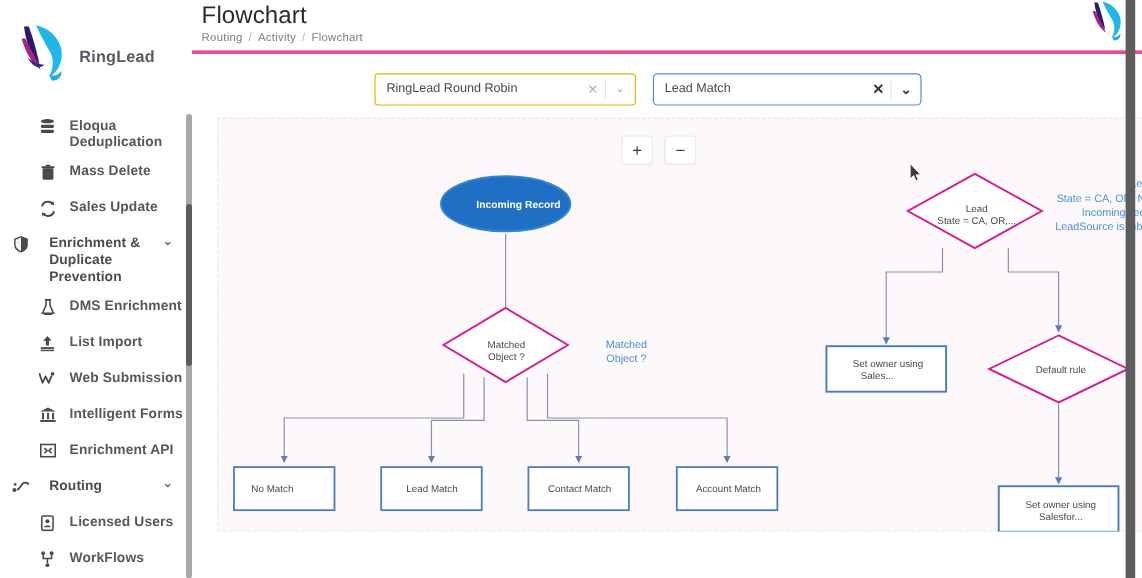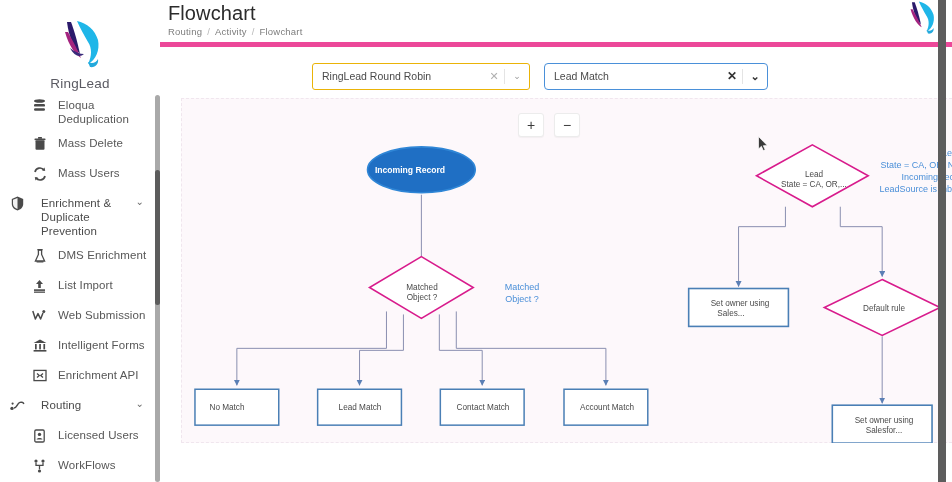--- a/index.html
+++ b/index.html
@@ -26,24 +26,25 @@
     width: 160px;
     height: 482px;
     background: #ffffff;
     position: relative;
     flex: 0 0 160px;
     overflow: hidden;
   }
   .brand {
     height: 88px;
     display: flex;
-    flex-direction: column;
+    flex-direction: row;
     align-items: center;
     justify-content: flex-start;
-    padding-top: 18px;
+    padding-top: 5px;
+    font-weight: bold;
   }
   .brand-mark { width: 66px; height: 62px; display: block; }
   .brand-name {
     font-size: 13.5px;
     color: #5a5a62;
     letter-spacing: .2px;
     margin-top: -4px;
   }
 
   .nav {
@@ -51,20 +52,21 @@
     top: 92px; left: 0; right: 0; bottom: 0;
     padding-left: 8px;
   }
   .nav-item {
     display: flex;
     align-items: flex-start;
     gap: 9px;
     padding: 4px 6px 4px 0;
     cursor: pointer;
     min-height: 22px;
+    font-weight: bold;
   }
   .nav-item .ico {
     flex: 0 0 19px;
     width: 19px; height: 19px;
     display: flex; align-items: center; justify-content: center;
     color: #4a4a4a;
   }
   .nav-item .lbl {
     font-size: 11.5px;
     color: #575757;
@@ -101,21 +103,21 @@
   
   .main {
     flex: 1 1 auto;
     position: relative;
     height: 482px;
     background: #ffffff;
     overflow: hidden;
   }
   .topbar {
     height: 41px;
-    border-bottom: 5px solid #ec4899;
+    border-bottom: 3px solid #ec4899;
     padding: 1px 0 0 8px;
     position: relative;
   }
   .page-title {
     font-size: 20px;
     color: #2b2b2b;
     font-weight: 400;
     letter-spacing: .1px;
     line-height: 24px;
   }
@@ -294,21 +296,21 @@
 
       <div class="nav-item indent-1">
         <span class="ico">
           <svg width="14" height="14" viewBox="0 0 14 14">
               <path d="M2 5 A5 5 0 0 1 11 3.2" stroke="#4a4a4a" stroke-width="1.7" fill="none"></path>
               <path d="M12 9 A5 5 0 0 1 3 10.8" stroke="#4a4a4a" stroke-width="1.7" fill="none"></path>
               <path d="M11.5 0.6 L12.2 4 L8.9 3.2 Z" fill="#4a4a4a"></path>
               <path d="M2.5 13.4 L1.8 10 L5.1 10.8 Z" fill="#4a4a4a"></path>
             </svg>
         </span>
-        <span class="lbl">Mass Users</span>
+        <span class="lbl">Sales Update</span>
       </div>
 
       <div class="nav-item group">
         <span class="ico">
           <svg width="13" height="15" viewBox="0 0 13 15">
               <path d="M6.5 .6 L12.2 3 V8 C12.2 11.3 9.6 13.6 6.5 14.4 C3.4 13.6 .8 11.3 .8 8 V3 Z" fill="#4a4a4a"></path>
               <path d="M6.5 1.9 V13.1 C4.3 12.3 2 10.5 2 8 V3.7 Z" fill="#ffffff" opacity=".92"></path>
             </svg>
         </span>
         <span class="lbl">Enrichment &amp; Duplicate Prevention</span>
@@ -480,21 +482,21 @@
           <path d="M702 181 L760 209 L702 237 L644 209 Z" fill="#ffffff" stroke="#d81b8c" stroke-width="1.6"></path>
 
           <rect x="652" y="307" width="100" height="38" fill="#ffffff" stroke="#4a7fb5" stroke-width="1.6"></rect>
         </svg>
 
         <div class="zoom-ctrls">
           <div class="zbtn">+</div>
           <div class="zbtn">−</div>
         </div>
 
-        <div class="node-txt white" style="left:174px; top:66px; width:108px;">Incoming Record</div>
+        <div class="node-txt white" style="left:196px; top:66px; width:108px;">Incoming Record</div>
 
         <div class="node-txt" style="left:188px; top:184px; width:104px;">Matched</div>
         <div class="node-txt" style="left:188px; top:194px; width:104px;">Object ?</div>
 
         <div class="node-txt" style="left:13px;  top:304px; width:64px;">No Match</div>
         <div class="node-txt" style="left:136px; top:304px; width:84px;">Lead Match</div>
         <div class="node-txt" style="left:259px; top:304px; width:84px;">Contact Match</div>
         <div class="node-txt" style="left:383px; top:304px; width:84px;">Account Match</div>
 
         <div class="node-txt" style="left:577px; top:71px; width:110px;">Lead</div>

